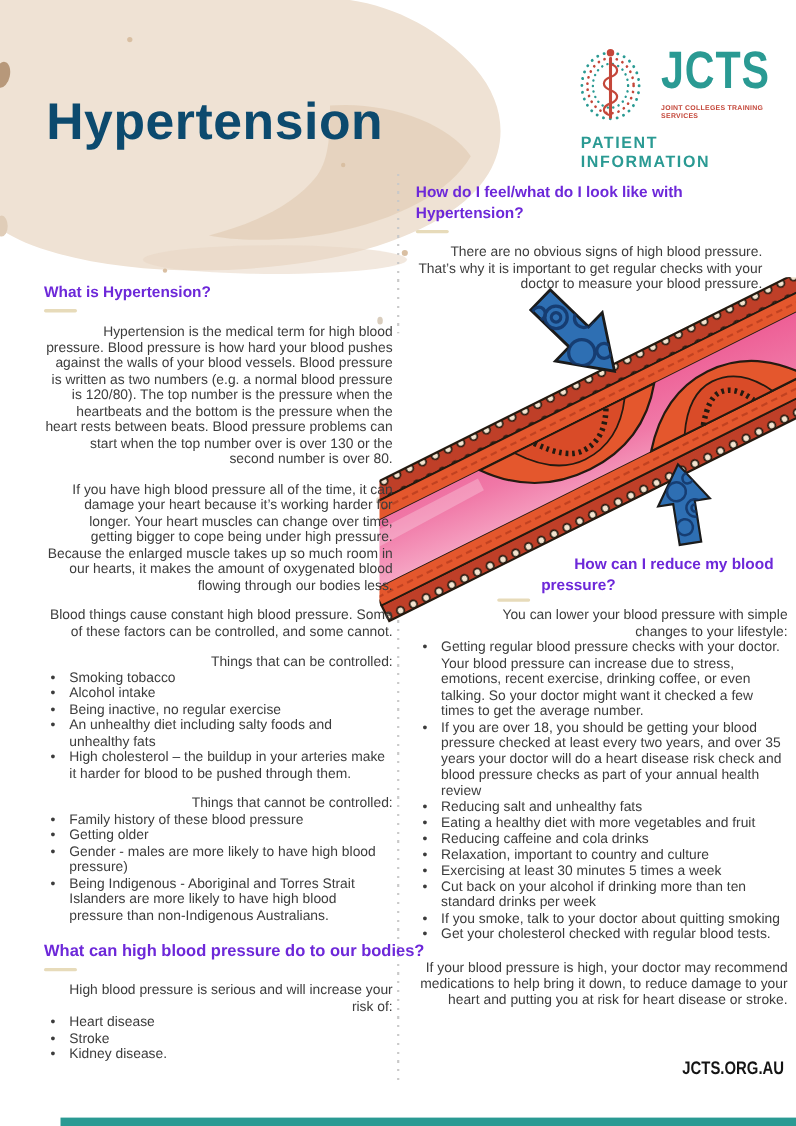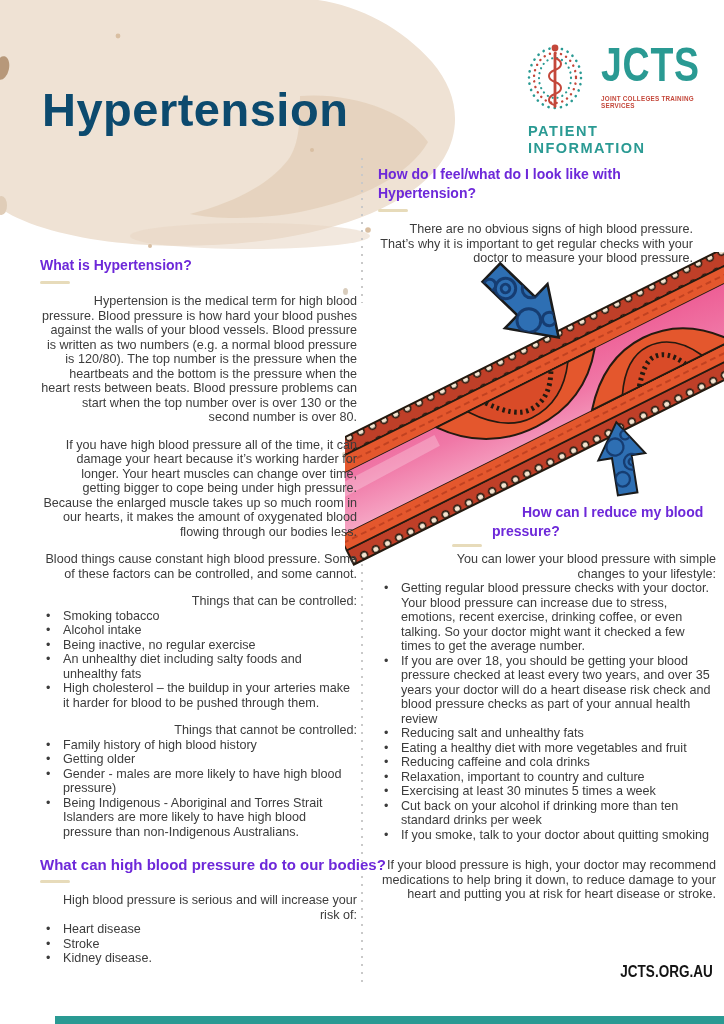--- a/index.html
+++ b/index.html
@@ -90,21 +90,21 @@
     <p class="lbl">Things that can be controlled:</p>
     <ul>
         <li>Smoking tobacco</li>
         <li>Alcohol intake</li>
         <li>Being inactive, no regular exercise</li>
         <li>An unhealthy diet including salty foods and unhealthy fats</li>
         <li>High cholesterol – the buildup in your arteries make it harder for blood to be pushed through them.</li>
       </ul>
     <p class="lbl">Things that cannot be controlled:</p>
     <ul>
-        <li>Family history of high blood history</li>
+        <li>Family history of these blood pressure</li>
         <li>Getting older</li>
         <li>Gender - males are more likely to have high blood pressure)</li>
         <li>Being Indigenous - Aboriginal and Torres Strait Islanders are more likely to have high blood pressure than non-Indigenous Australians.</li>
       </ul>
     <div class="h2-block">
       <h3 class="h-long">What can high blood pressure do to our bodies?</h3>
       <div class="rule"></div>
       <p class="first">High blood pressure is serious and will increase your risk of:</p>
       <ul>
           <li>Heart disease</li>
@@ -193,19 +193,20 @@
     <ul>
         <li>Getting regular blood pressure checks with your doctor. Your blood pressure can increase due to stress, emotions, recent exercise, drinking coffee, or even talking. So your doctor might want it checked a few times to get the average number.</li>
         <li>If you are over 18, you should be getting your blood pressure checked at least every two years, and over 35 years your doctor will do a heart disease risk check and blood pressure checks as part of your annual health review</li>
         <li>Reducing salt and unhealthy fats</li>
         <li>Eating a healthy diet with more vegetables and fruit</li>
         <li>Reducing caffeine and cola drinks</li>
         <li>Relaxation, important to country and culture</li>
         <li>Exercising at least 30 minutes 5 times a week</li>
         <li>Cut back on your alcohol if drinking more than ten standard drinks per week</li>
         <li>If you smoke, talk to your doctor about quitting smoking</li>
+        <li>Get your cholesterol checked with regular blood tests.</li>
       </ul>
     <p class="closing">If your blood pressure is high, your doctor may recommend medications to help bring it down, to reduce damage to your heart and putting you at risk for heart disease or stroke.</p>
   </div>
 
   <div class="site-link">JCTS.ORG.AU</div>
   <div class="footer-bar" style="background:#2a9a93;"></div>
 </div>
 
 </body></html>

